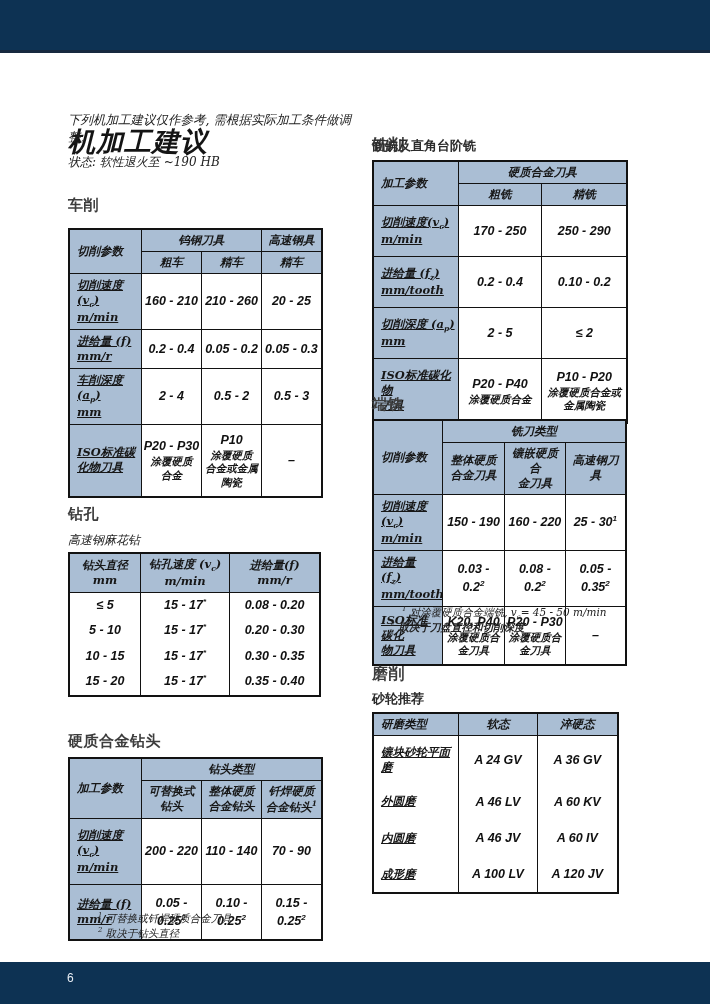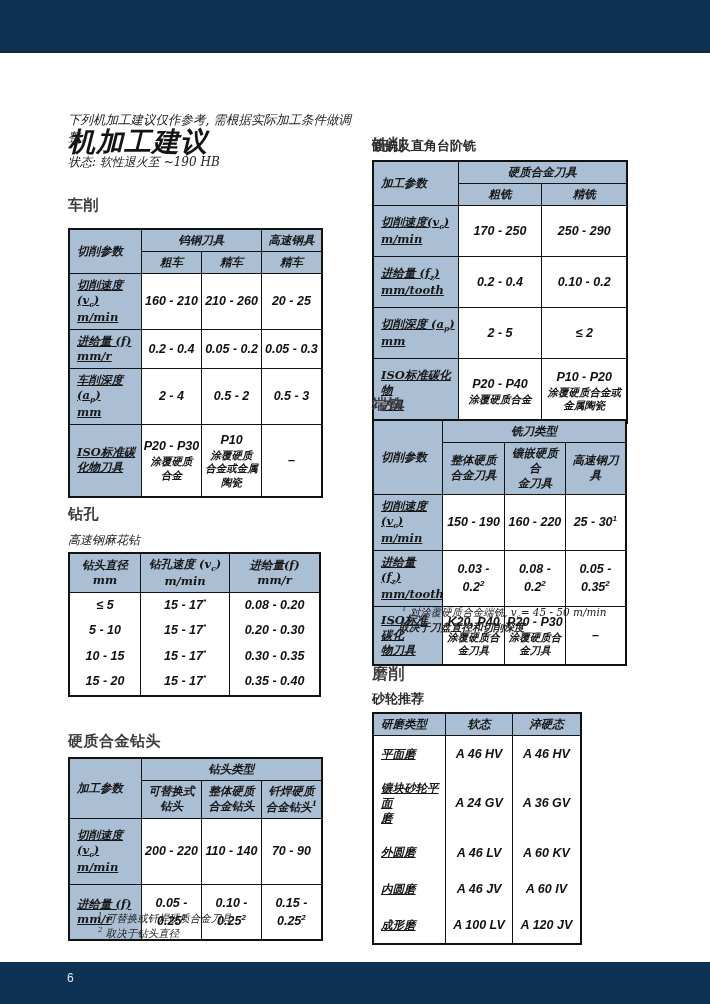--- a/index.html
+++ b/index.html
@@ -251,40 +251,35 @@
           <td class="data">P20 - P30<span class="sub">涂覆硬质合<br>金刀具</span></td>
           <td class="data">–</td>
         </tr>
       </tbody>
     </table>
   <p class="abs fn" style="left:372px;top:602px;"><sup>1</sup> 对涂覆硬质合金端铣, v<sub>c</sub>= 45 - 50 m/min</p>
   <p class="abs fn" style="left:360px;top:617px;font-weight:bold;"><sup>2</sup> 取决于刀盘直径和切削深度</p>
 
   <h2 class="abs sec" style="left:372px;top:664px;font-size:16px;">磨削</h2>
   <p class="abs subsec-sans" style="left:372px;top:690px;">砂轮推荐</p>
-  <table class="abs tbl no-hl white-label roomy" style="left:372px;top:712px;width:210px;padding-left:44px;">
+  <table class="abs tbl no-hl white-label roomy" style="left:372px;top:712px;width:247px;padding-left:44px;">
       <colgroup>
         <col style="width: 35%;">
         <col style="width: 32%;">
         <col style="width: 33%;">
       </colgroup>
       <thead>
         <tr>
           <th class="head left">研磨类型</th>
           <th class="head">软态</th>
           <th class="head">淬硬态</th>
         </tr>
       </thead>
       <tbody>
         <tr>
-          <td class="label">平面磨</td>
-          <td class="data">A 46 HV</td>
-          <td class="data">A 46 HV</td>
-        </tr>
-        <tr>
           <td class="label">镶块砂轮平面<br>磨</td>
           <td class="data">A 24 GV</td>
           <td class="data">A 36 GV</td>
         </tr>
         <tr>
           <td class="label">外圆磨</td>
           <td class="data">A 46 LV</td>
           <td class="data">A 60 KV</td>
         </tr>
         <tr>

